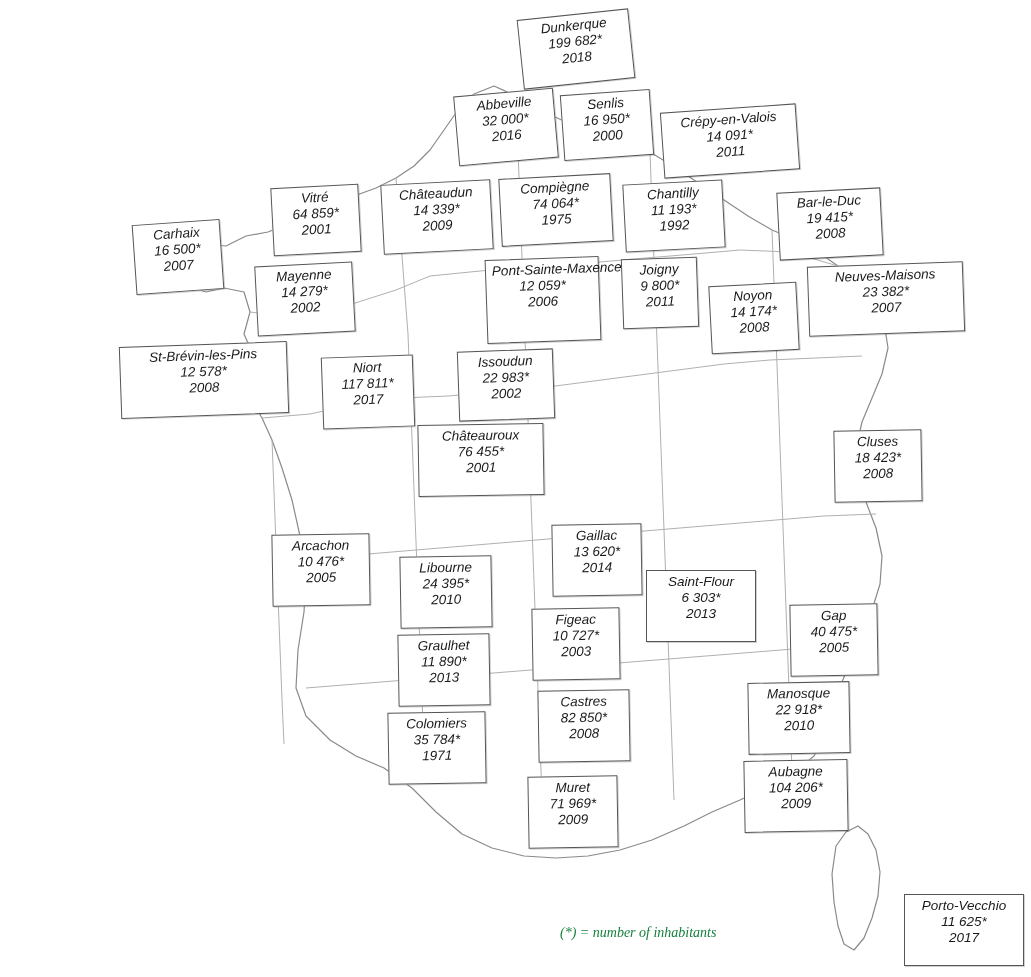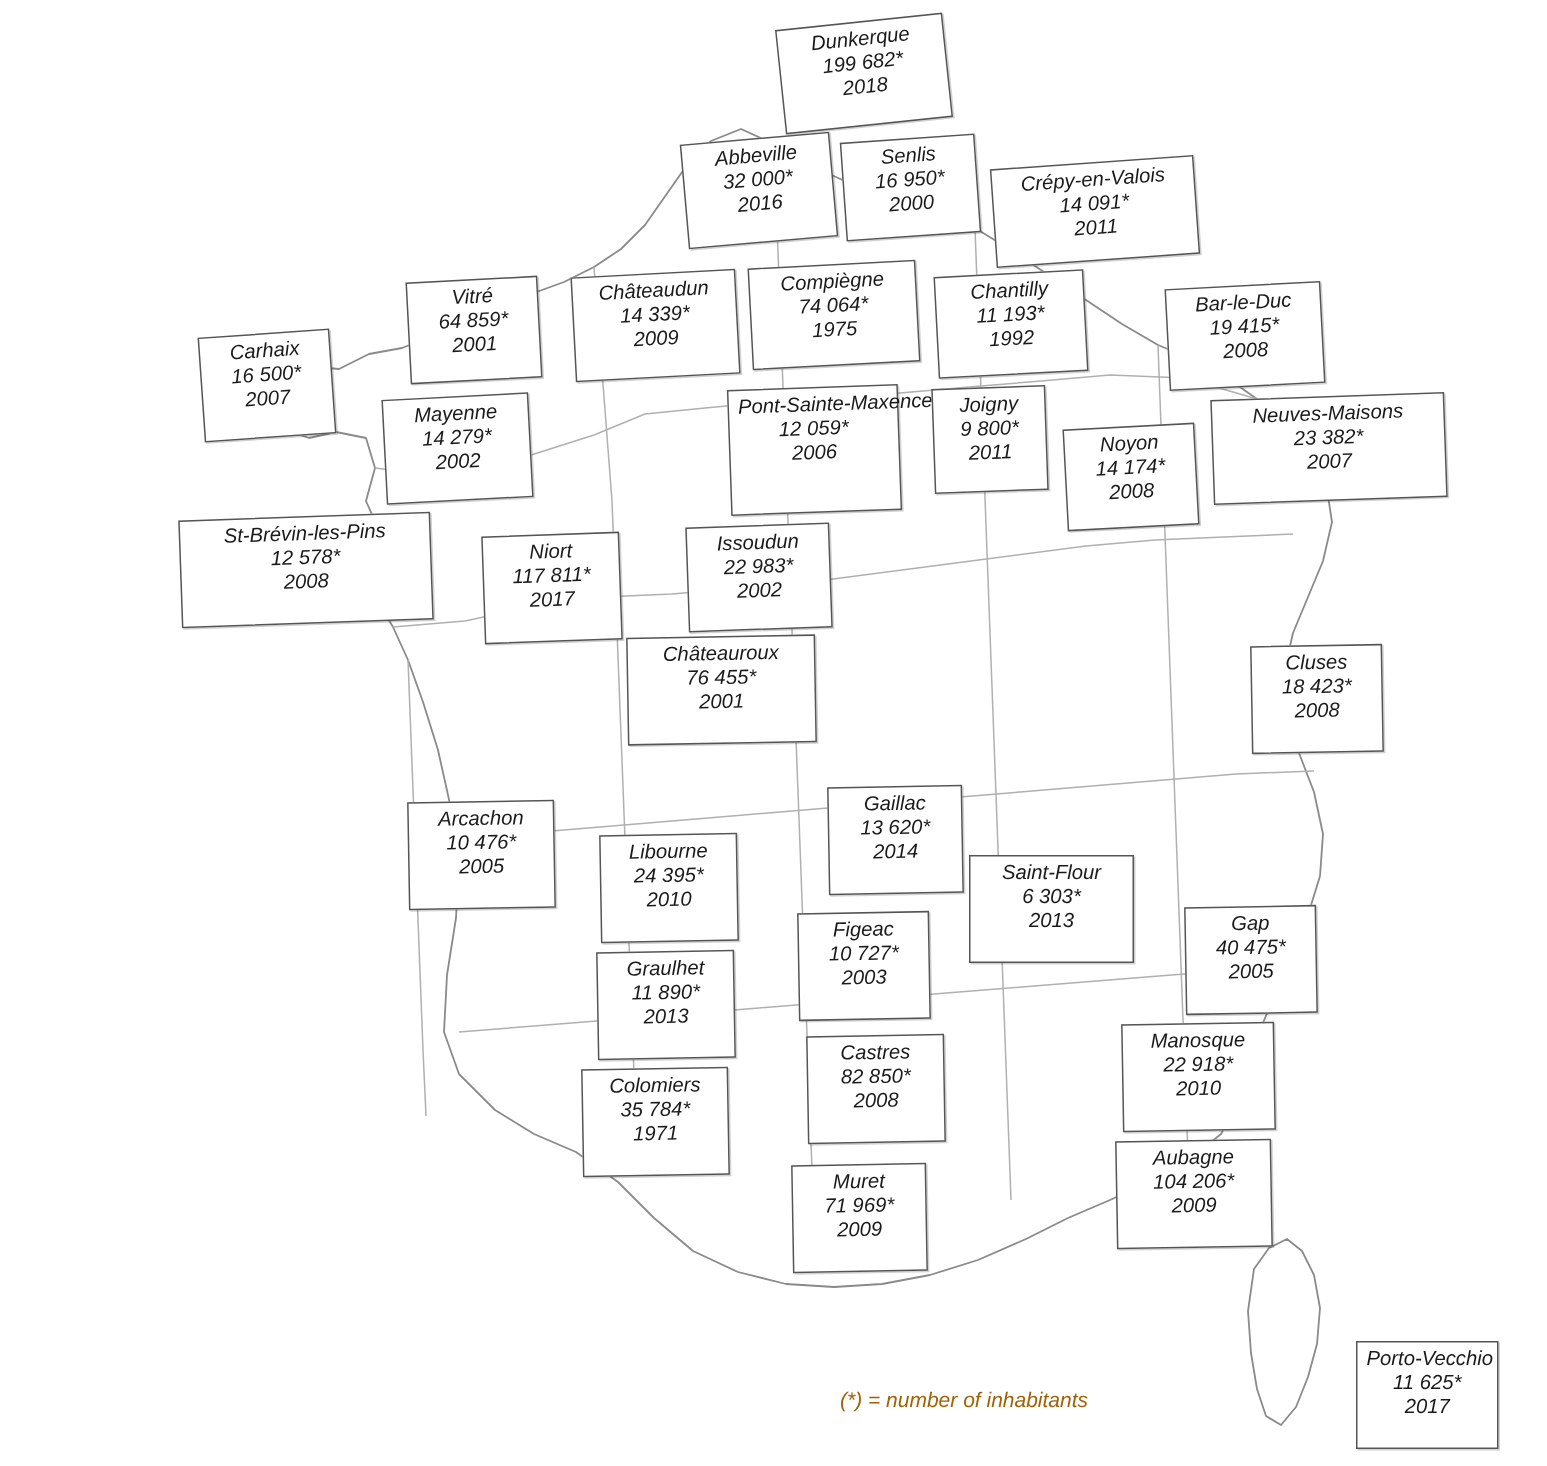--- a/index.html
+++ b/index.html
@@ -27,22 +27,23 @@
     box-shadow:1px 1px 0 rgba(0,0,0,0.18);
   }
   .label-box .city{display:block;}
   .label-box .pop{display:block;}
   .label-box .year{display:block;}
   #legend{
     position:absolute;
     left:560px;top:925px;
     font-style:italic;
     font-size:14px;
-    color:#a16207;
+    color:#15803d;
     white-space:nowrap;
+    font-family:Liberation Serif, serif;
   }
 </style>
 </head>
 <body>
 
 <div id="map-root">
 
   <svg id="france-map" viewBox="0 0 1031 977">
     <g fill="#ffffff" stroke="#8a8a8a" stroke-width="1.2" stroke-linejoin="round">
 
@@ -236,21 +237,21 @@
       <div class="label-box" style="left: 744px; top: 760px; width: 104px; min-height: 72px; transform: rotate(-1deg);">
         <span class="city">Aubagne</span>
         <span class="pop">104 206*</span>
         <span class="year">2009</span>
       </div>
       <div class="label-box" style="left: 528px; top: 776px; width: 90px; min-height: 72px; transform: rotate(-1deg);">
         <span class="city">Muret</span>
         <span class="pop">71 969*</span>
         <span class="year">2009</span>
       </div>
-      <div class="label-box" style="left: 904px; top: 894px; width: 95px; min-height: 72px; transform: rotate(0deg);">
+      <div class="label-box" style="left: 904px; top: 894px; width: 120px; min-height: 72px; transform: rotate(0deg);">
         <span class="city">Porto-Vecchio</span>
         <span class="pop">11 625*</span>
         <span class="year">2017</span>
       </div>
     </div>
 
   <div id="legend">(*) = number of inhabitants</div>
 </div>
 
 </body></html>

